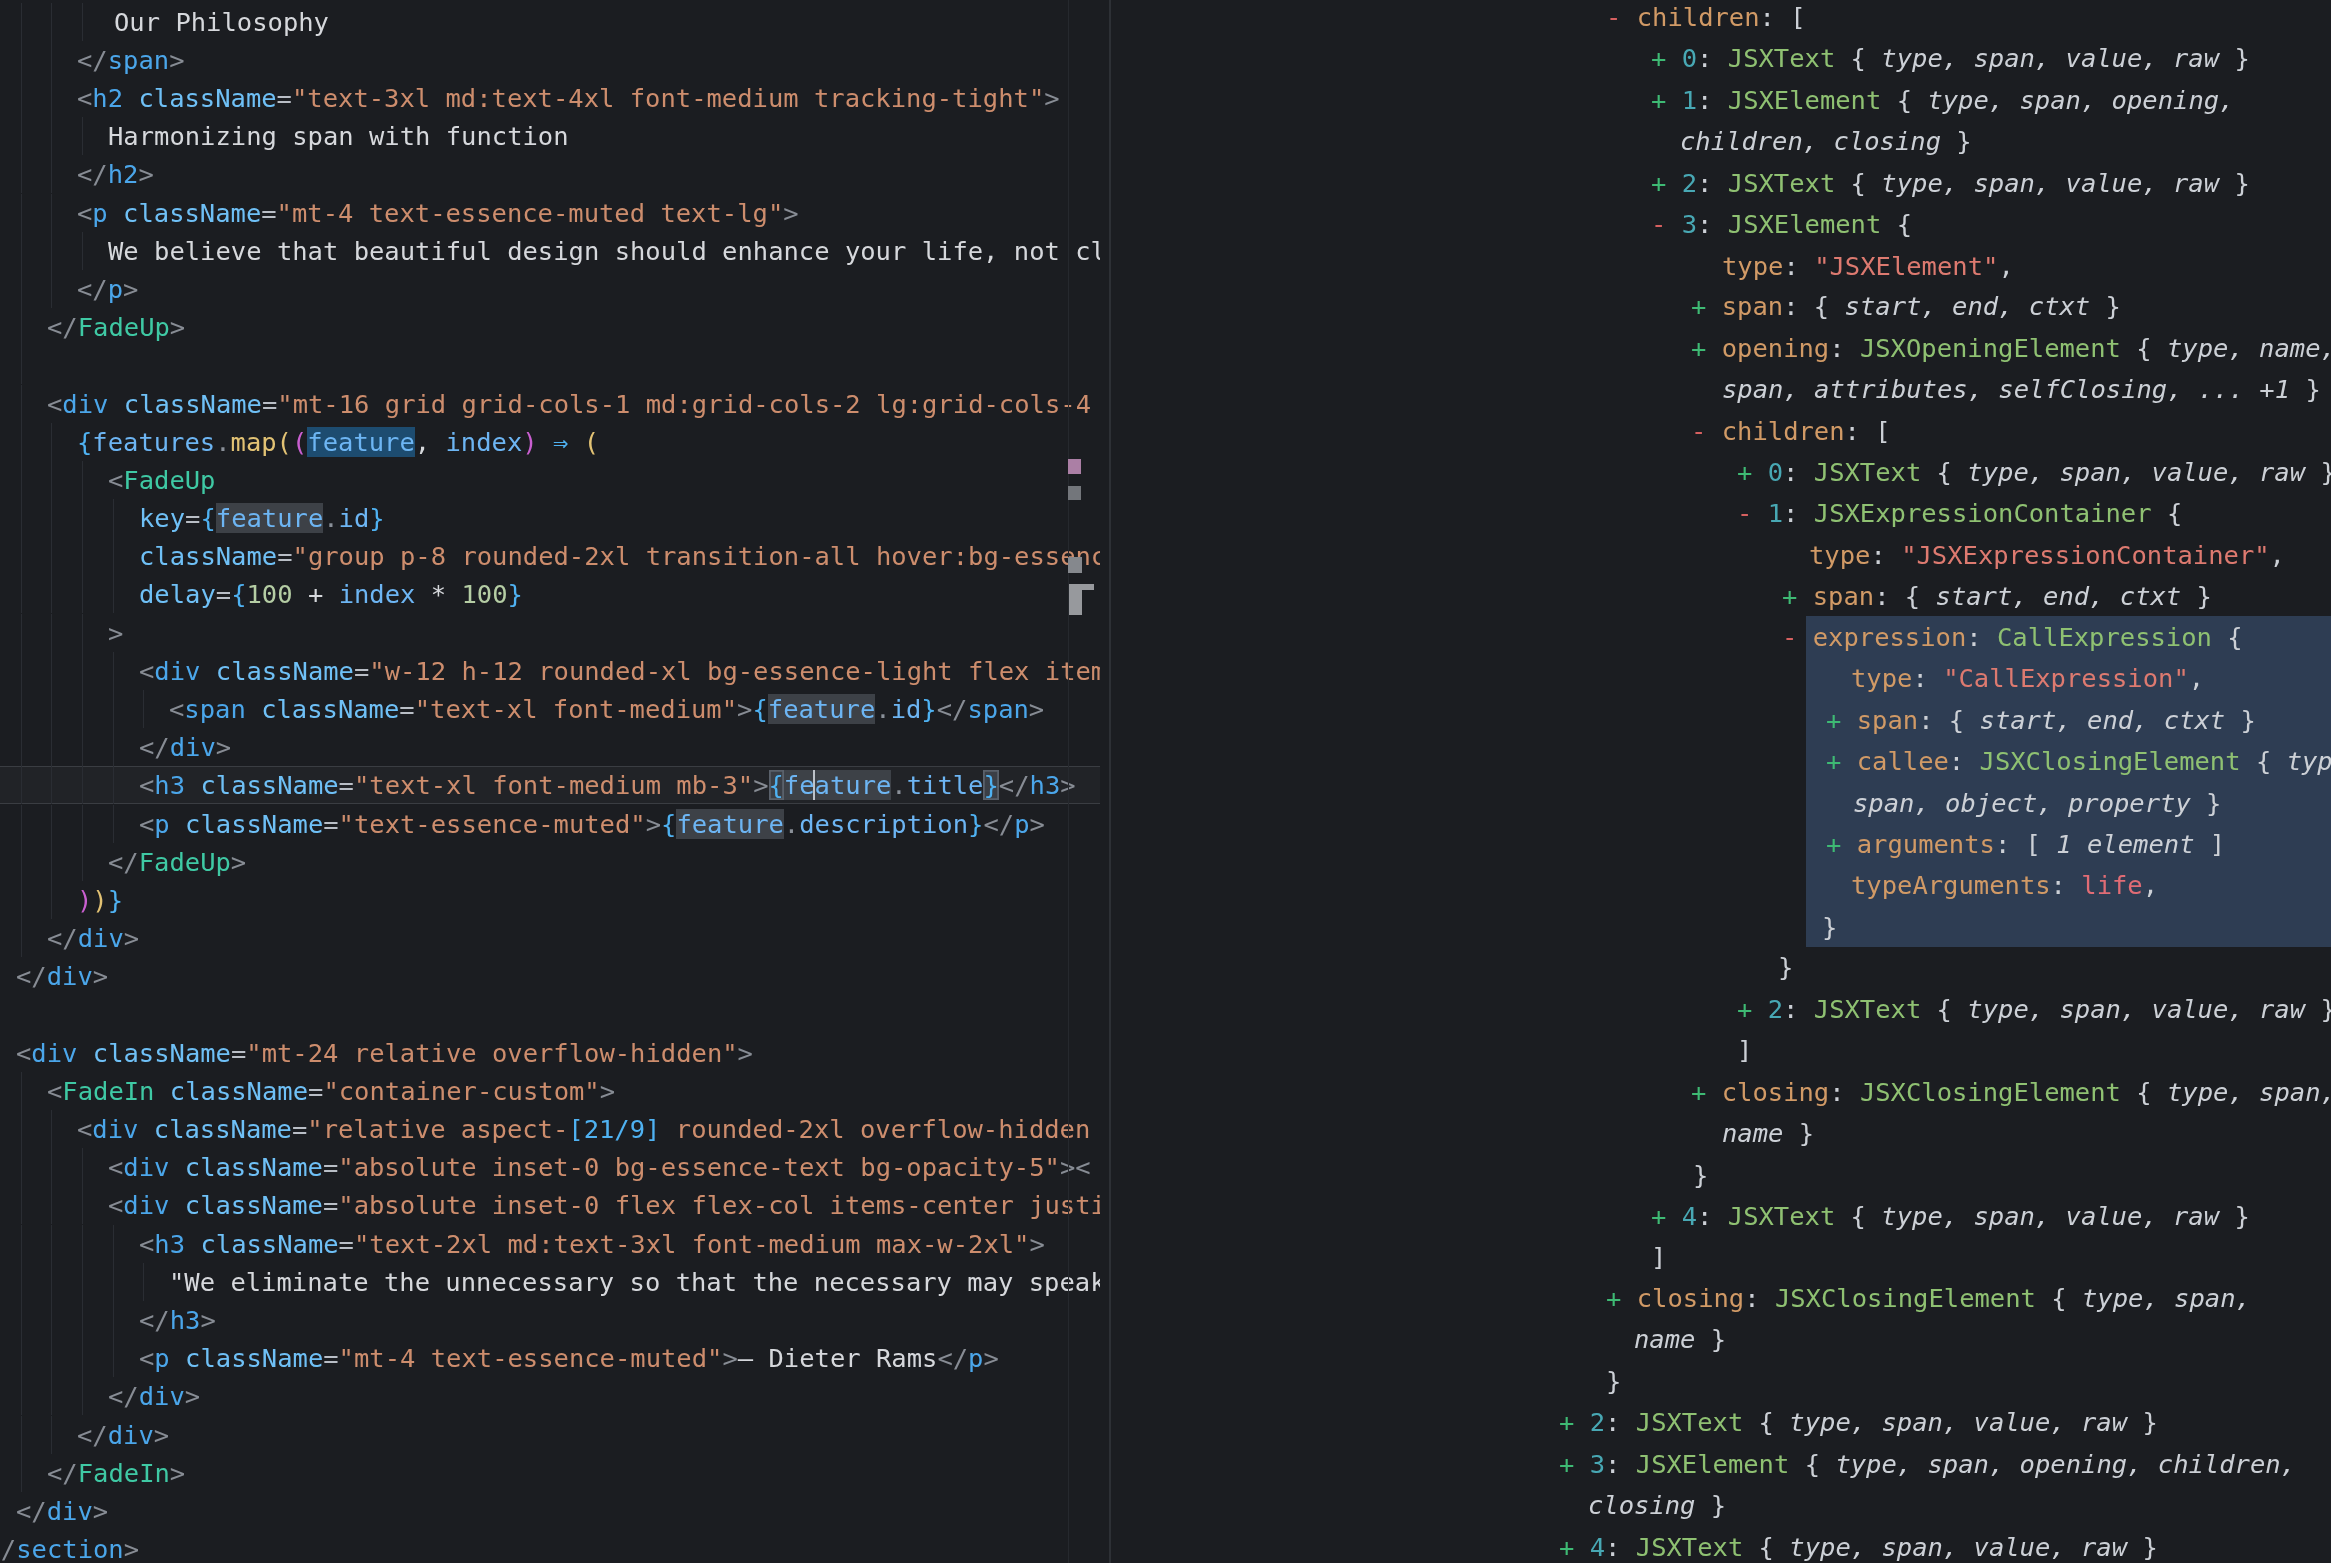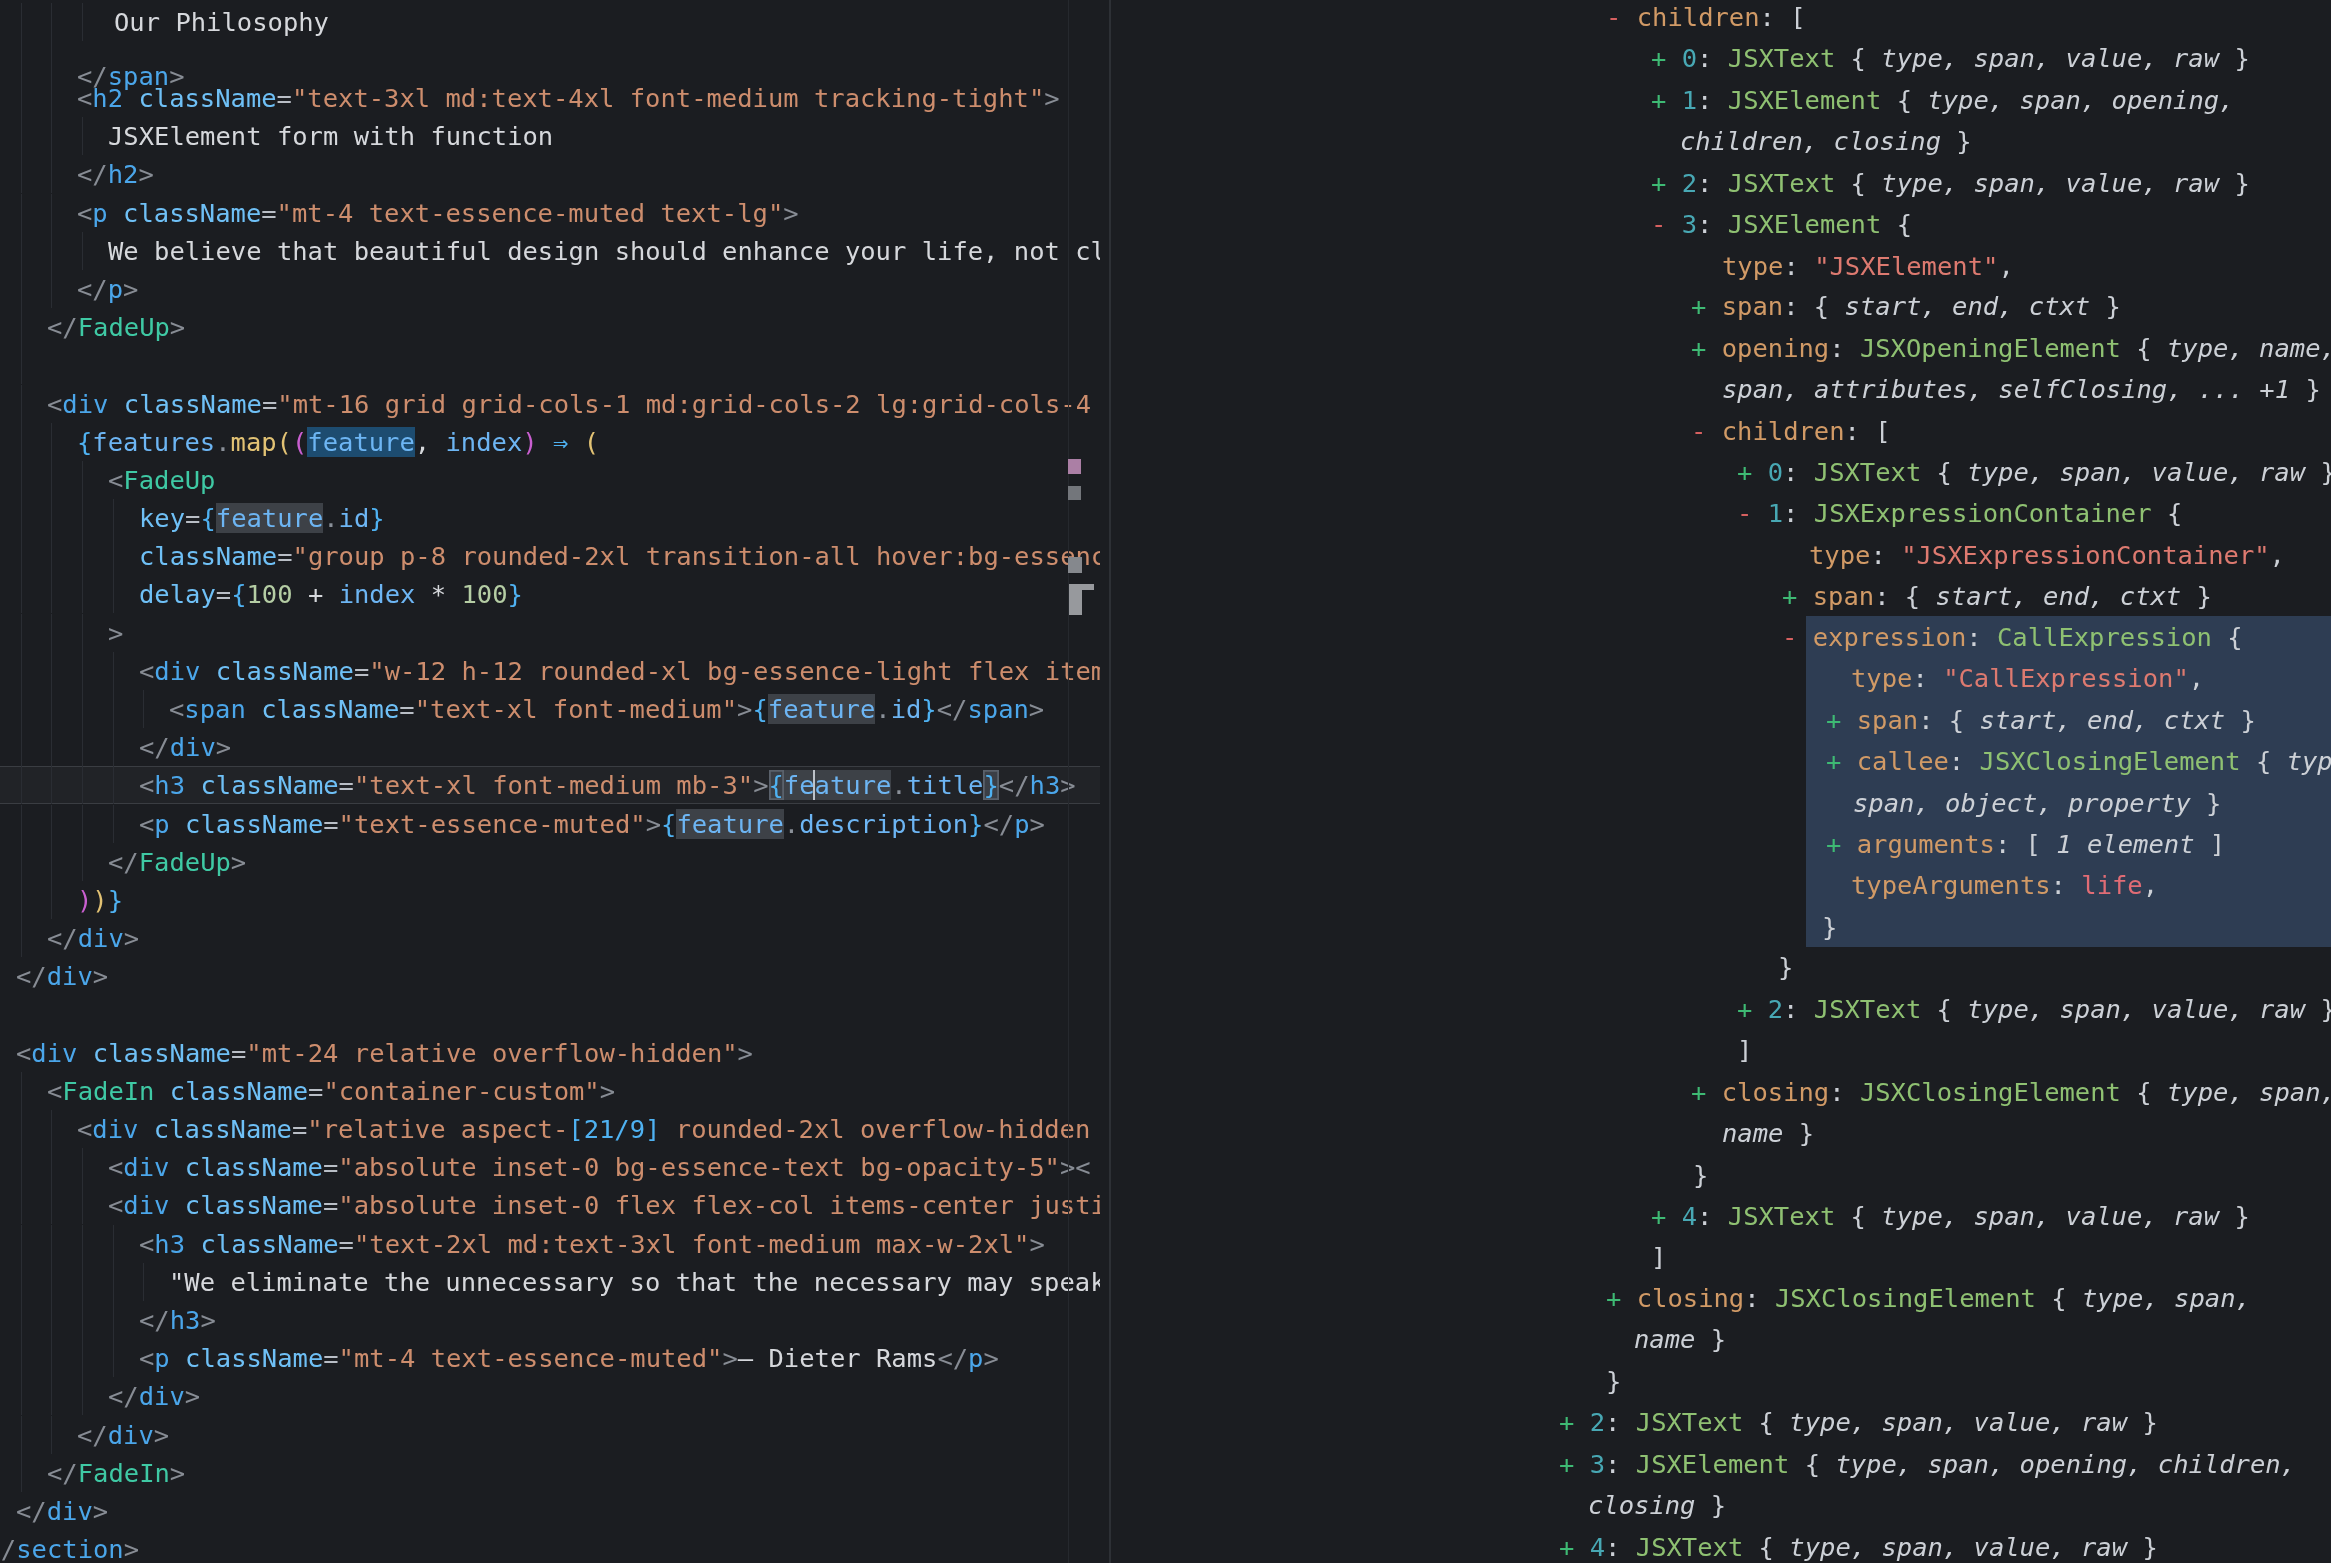--- a/index.html
+++ b/index.html
@@ -64,28 +64,28 @@
 
   <div id="left-pane" class="pane">
     <div id="line-highlight"></div>
     <div id="left-lines">
         <div class="guide" style="left: 20.7px; top: 2.7px;"></div>
         <div class="guide" style="left: 51px; top: 2.7px;"></div>
         <div class="guide" style="left: 82px; top: 2.7px;"></div>
         <div class="cl" style="top: 2.7px; left: 108px; margin-left: 6px;"><span class="x">Our Philosophy</span></div>
         <div class="guide" style="left: 20.7px; top: 41px;"></div>
         <div class="guide" style="left: 51px; top: 41px;"></div>
-        <div class="cl" style="top: 41px; left: 77px; margin-top: 16px;"><span class="p">&lt;/</span><span class="t">span</span><span class="p">&gt;</span></div>
+        <div class="cl" style="top: 41px; left: 77px;"><span class="p">&lt;/</span><span class="t">span</span><span class="p">&gt;</span></div>
         <div class="guide" style="left: 20.7px; top: 79px;"></div>
         <div class="guide" style="left: 51px; top: 79px;"></div>
         <div class="cl" style="top: 79px; left: 77px;"><span class="p">&lt;</span><span class="t">h2</span><span class="x"> </span><span class="a">className</span><span class="q">=</span><span class="s">"text-3xl md:text-4xl font-medium tracking-tight"</span><span class="p">&gt;</span></div>
         <div class="guide" style="left: 20.7px; top: 117px;"></div>
         <div class="guide" style="left: 51px; top: 117px;"></div>
         <div class="guide" style="left: 82px; top: 117px;"></div>
-        <div class="cl" style="top: 117px; left: 108px;"><span class="x">JSXElement form with function</span></div>
+        <div class="cl" style="top: 117px; left: 108px;"><span class="x">Harmonizing span with function</span></div>
         <div class="guide" style="left: 20.7px; top: 155px;"></div>
         <div class="guide" style="left: 51px; top: 155px;"></div>
         <div class="cl" style="top: 155px; left: 77px;"><span class="p">&lt;/</span><span class="t">h2</span><span class="p">&gt;</span></div>
         <div class="guide" style="left: 20.7px; top: 194px;"></div>
         <div class="guide" style="left: 51px; top: 194px;"></div>
         <div class="cl" style="top: 194px; left: 77px;"><span class="p">&lt;</span><span class="t">p</span><span class="x"> </span><span class="a">className</span><span class="q">=</span><span class="s">"mt-4 text-essence-muted text-lg"</span><span class="p">&gt;</span></div>
         <div class="guide" style="left: 20.7px; top: 232px;"></div>
         <div class="guide" style="left: 51px; top: 232px;"></div>
         <div class="guide" style="left: 82px; top: 232px;"></div>
         <div class="cl" style="top: 232px; left: 108px;"><span class="x">We believe that beautiful design should enhance your life, not cl</span></div>

